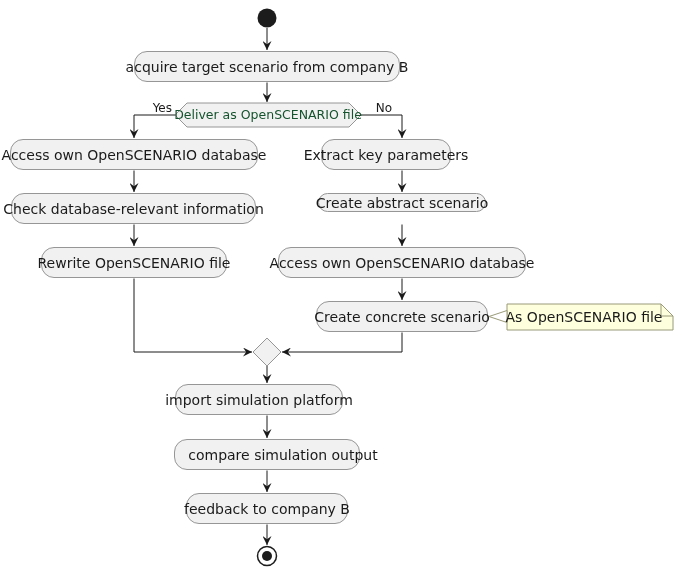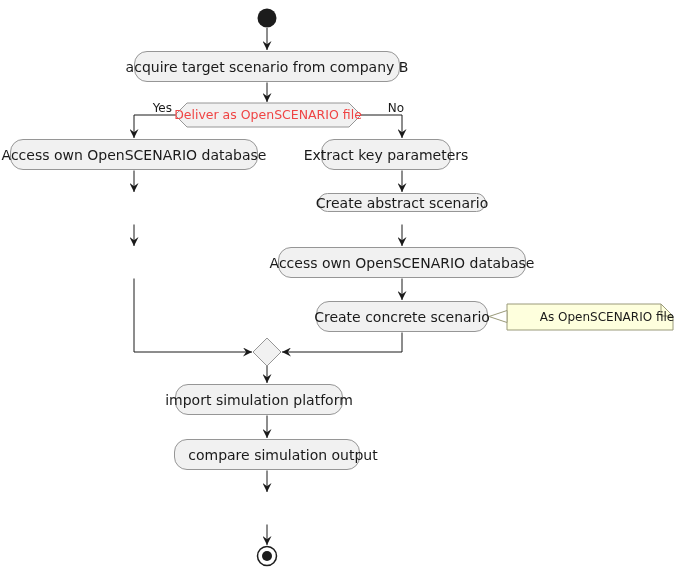--- a/index.html
+++ b/index.html
@@ -18,30 +18,30 @@
     border:1px solid #969696;
     border-radius:13px;
     display:flex;align-items:center;justify-content:center;
     font-size:14px;color:#1a1a1a;
     white-space:nowrap;
     line-height:1;
   }
   .shape-label{
     position:absolute;
     display:flex;align-items:center;justify-content:center;
-    font-size:12.5px;color:#ef4444;white-space:nowrap;line-height:1;
+    font-size:12.5px;color:#14532d;white-space:nowrap;line-height:1;
   }
   .edge-label{
     position:absolute;
     font-size:12px;color:#1a1a1a;white-space:nowrap;line-height:1;
   }
   .note-label{
     position:absolute;
     display:flex;align-items:center;justify-content:center;
-    font-size:12px;color:#1a1a1a;white-space:nowrap;line-height:1;padding-left:23px;
+    font-size:14px;color:#1a1a1a;white-space:nowrap;line-height:1;
   }
 </style>
 </head>
 <body>
 
 <div class="canvas">
 
   <svg class="layer" width="685" height="577" viewBox="0 0 685 577">
     <defs>
       <marker id="arrow" viewBox="0 0 10 10" refX="10" refY="5" markerWidth="9" markerHeight="9" orient="auto">
@@ -80,34 +80,37 @@
     <circle cx="267" cy="556" r="9.5" fill="#ffffff" stroke="#1c1c1c" stroke-width="1.5"></circle>
     <circle cx="267" cy="556" r="5" fill="#1c1c1c"></circle>
   </svg>
 
   <div class="node" style="left:134px;top:51px;width:266px;height:31px;">acquire target scenario from company B</div>
 
   <div class="shape-label" style="left:175px;top:104px;width:186px;height:22px;">Deliver as OpenSCENARIO file</div>
 
   <div class="edge-label" style="left:130px;top:102px;width:42px;text-align:right;">Yes</div>
 
-  <div class="edge-label" style="left:364px;top:102px;width:40px;text-align:right;">No</div>
+  <div class="edge-label" style="left:364px;top:102px;width:40px;text-align:center;">No</div>
 
   <div class="node" style="left:10px;top:139px;width:248px;height:31px;">Access own OpenSCENARIO database</div>
 
+  <div class="node" style="left:11px;top:193px;width:245px;height:31px;">Check database-relevant information</div>
 
+  <div class="node" style="left:41px;top:247px;width:186px;height:31px;">Rewrite OpenSCENARIO file</div>
 
   <div class="node" style="left:321px;top:139px;width:130px;height:31px;">Extract key parameters</div>
 
   <div class="node" style="left:318px;top:193px;width:168px;height:19px;">Create abstract scenario</div>
 
   <div class="node" style="left:278px;top:247px;width:248px;height:31px;">Access own OpenSCENARIO database</div>
 
   <div class="node" style="left:316px;top:301px;width:172px;height:31px;">Create concrete scenario</div>
 
   <div class="note-label" style="left:507px;top:305px;width:154px;height:24px;">As OpenSCENARIO file</div>
 
   <div class="node" style="left:175px;top:384px;width:168px;height:31px;">import simulation platform</div>
 
   <div class="node" style="left:174px;top:439px;width:186px;height:31px;padding-left:32px;">compare simulation output</div>
 
+  <div class="node" style="left:186px;top:493px;width:162px;height:31px;">feedback to company B</div>
 
 </div>
 
 </body></html>

